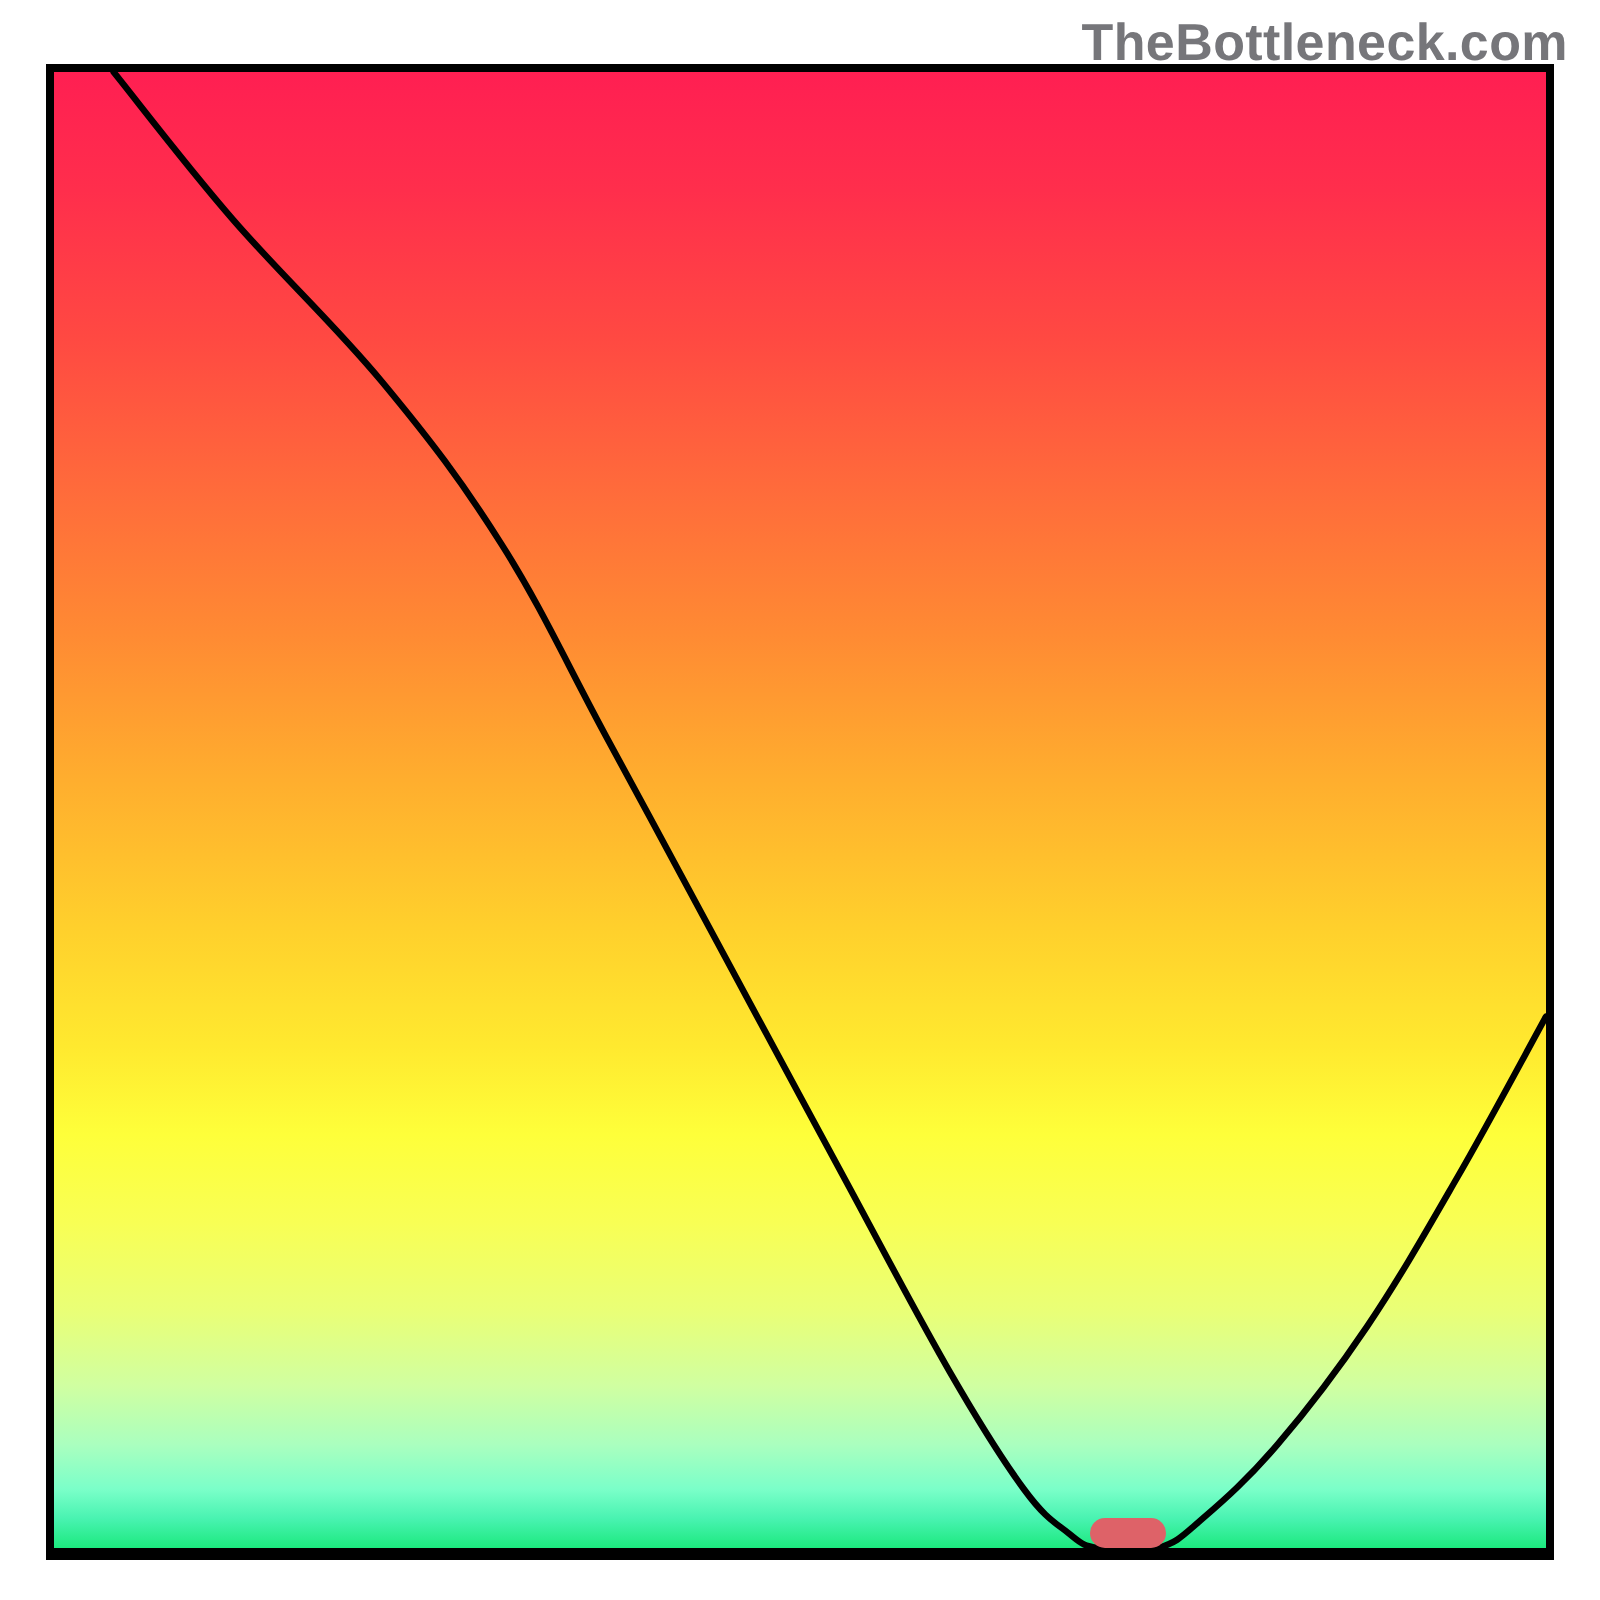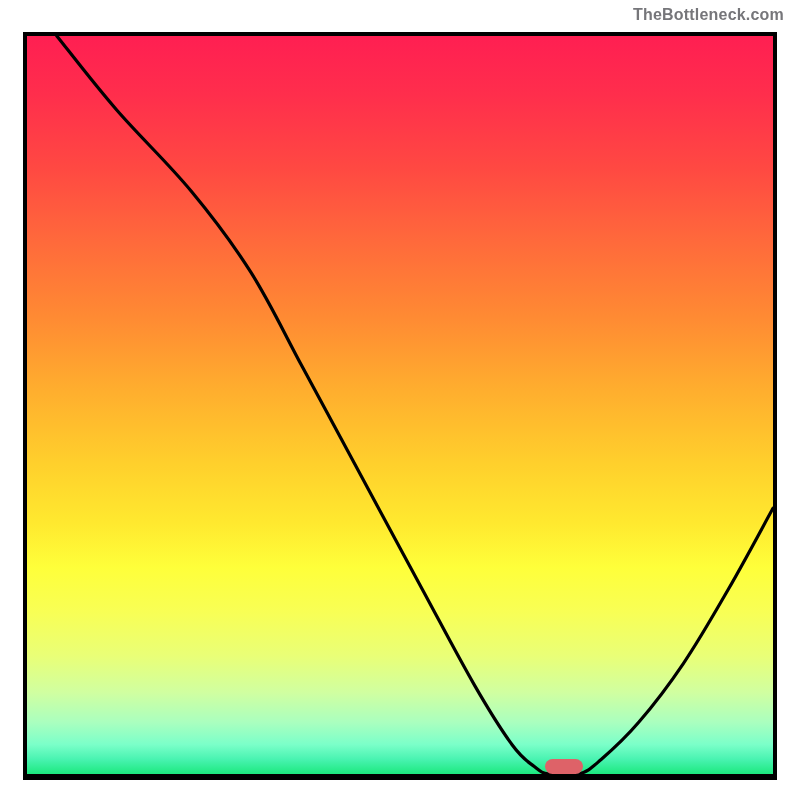--- a/index.html
+++ b/index.html
@@ -14,21 +14,21 @@
     position: relative;
     width: 800px;
     height: 800px;
     background: #fff;
   }
   .attribution {
     position: absolute;
     top: 6px;
     right: 16px;
     font-family: Arial, Helvetica, sans-serif;
-    font-size: 16px;
+    font-size: 26px;
     font-weight: 600;
     color: #76767a;
     letter-spacing: 0.2px;
   }
   .plot {
     position: absolute;
     left: 23px;
     top: 32px;
     width: 754px;
     height: 748px;

